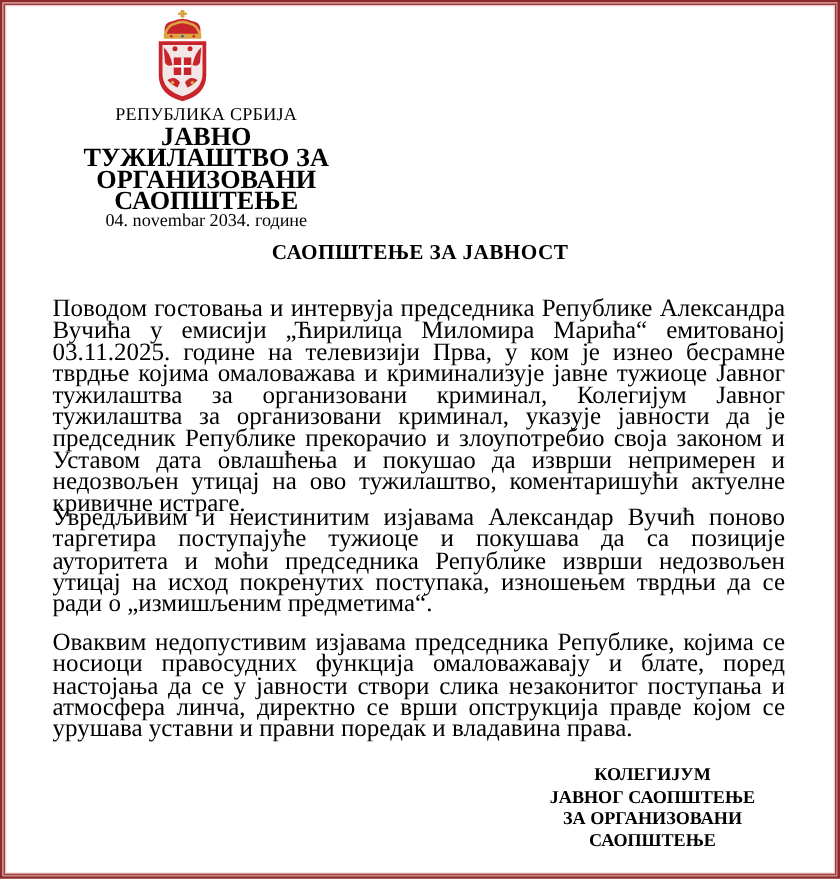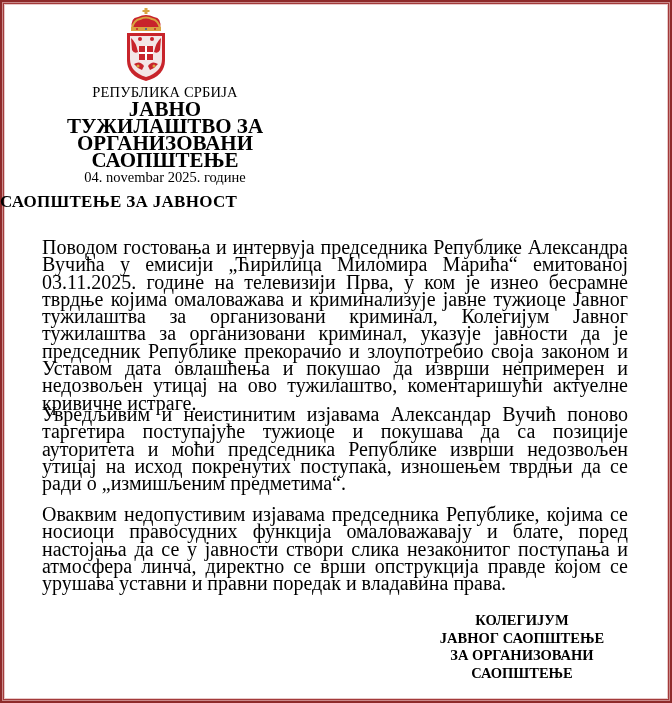--- a/index.html
+++ b/index.html
@@ -11,21 +11,21 @@
     box-shadow: inset 0 0 0 1px #c98a8a, inset 0 0 0 2px #a33a3a, inset 0 0 0 3px #e9c9c9;
     background: #ffffff;
   }
   .doc { position: absolute; left: 0; top: 0; width: 672px; height: 703px;
          font-family: "Liberation Serif", "DejaVu Serif", serif; color: #000000; }
   .crest { position: absolute; left: 124px; top: 8px; width: 44px; height: 74px; }
   .header { position: absolute; left: 60px; top: 84px; width: 210px; text-align: center; line-height: 17px; }
   .header .l1 { font-size: 14.5px; letter-spacing: 0.2px; }
   .header .l2, .header .l3 { font-size: 21px; font-weight: bold; }
   .header .l4 { font-size: 14.5px; }
-  .title { position: absolute; left: 0; width: 672px; top: 192px; text-align: left;
+  .title { position: absolute; left: 0; width: 672px; top: 192px; text-align: center;
            font-size: 17px; font-weight: bold; letter-spacing: 0.3px; }
   .para { position: absolute; left: 42px; width: 586px; font-size: 20px; line-height: 17.3px;
           text-align: justify; }
   .p1 { top: 239px; }
   .p2 { top: 406px; }
   .p3 { top: 506px; }
   .signature { position: absolute; left: 355px; top: 612px; width: 246px; text-align: center;
                font-size: 14.5px; font-weight: bold; line-height: 17.5px; margin-left: 44px; }
 </style>
 </head>
@@ -63,21 +63,21 @@
     <path d="M10 56 Q16 52 20 58 L18 62 Q13 60 10 56 Z" fill="#c8242b"></path>
     <path d="M34 56 Q28 52 24 58 L26 62 Q31 60 34 56 Z" fill="#c8242b"></path>
     <circle cx="14" cy="58" r="1.5" fill="#d9a441"></circle>
     <circle cx="30" cy="58" r="1.5" fill="#d9a441"></circle>
   </svg>
 
   <div class="header">
     <div class="l1">РЕПУБЛИКА СРБИЈА</div>
     <div class="l2">ЈАВНО ТУЖИЛАШТВО ЗА</div>
     <div class="l3">ОРГАНИЗОВАНИ САОПШТЕЊЕ</div>
-    <div class="l4">04. novembar 2025. године</div>
+    <div class="l4">04. novembar 2034. године</div>
   </div>
 
   <div class="title">САОПШТЕЊЕ ЗА ЈАВНОСТ</div>
 
   <p class="para p1" style="margin:0">Поводом  гостовања и интервуја председника Републике Александра Вучића у емисији „Ћирилица Миломира Марића“ емитованој 03.11.2025. године на телевизији Прва, у ком је изнео бесрамне тврдње којима омаловажава и криминализује јавне тужиоце Јавног тужилаштва за организовани криминал, Колегијум Јавног тужилаштва за организовани криминал, указује јавности да је председник Републике прекорачио и злоупотребио своја законом и Уставом дата овлашћења и покушао да изврши непримерен и недозвољен утицај на ово тужилаштво, коментаришући актуелне кривичне истраге.</p>
   <p class="para p2" style="margin:0">Увредљивим и неистинитим изјавама Александар Вучић поново таргетира поступајуће тужиоце и покушава да са позиције ауторитета и моћи председника Републике изврши недозвољен утицај на исход покренутих поступака, изношењем тврдњи да се ради о „измишљеним предметима“.</p>
   <p class="para p3" style="margin:0">Оваквим недопустивим изјавама председника Републике, којима се носиоци правосудних функција омаловажавају и блате, поред настојања да се у јавности створи слика незаконитог поступања и атмосфера линча, директно се врши опструкција правде којом се урушава уставни и правни поредак и владавина права.</p>
 
   <div class="signature">
     <div>КОЛЕГИЈУМ</div>

